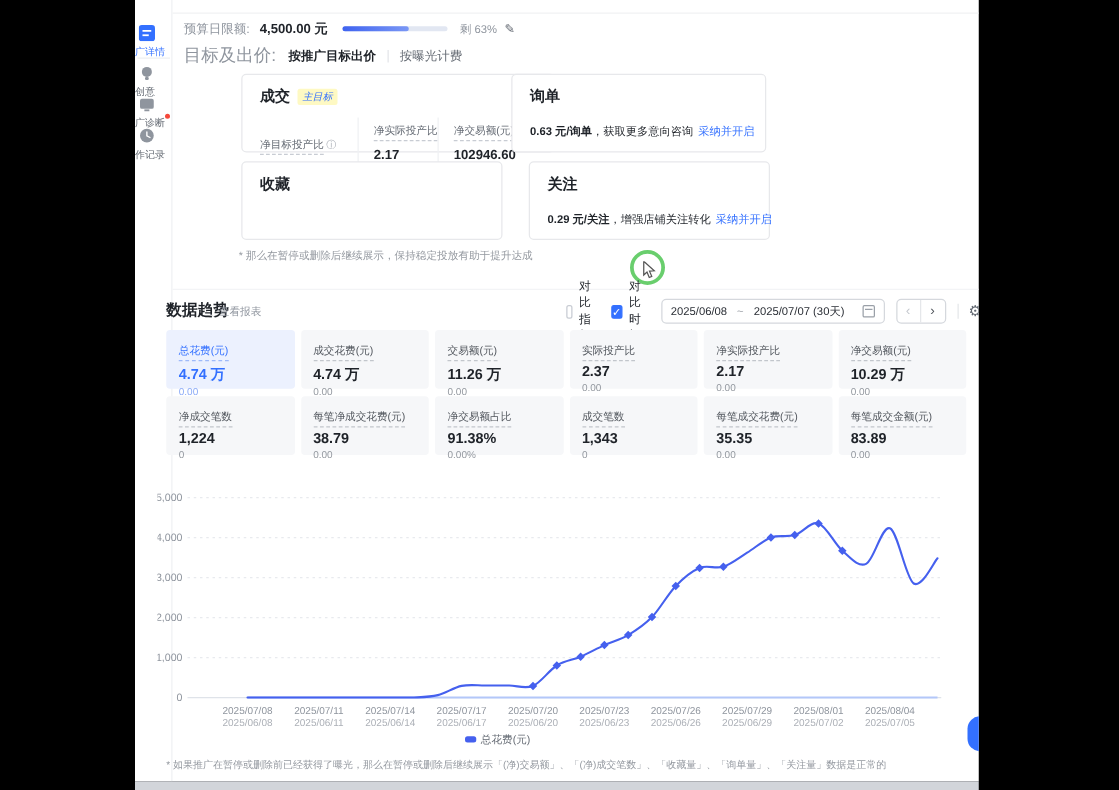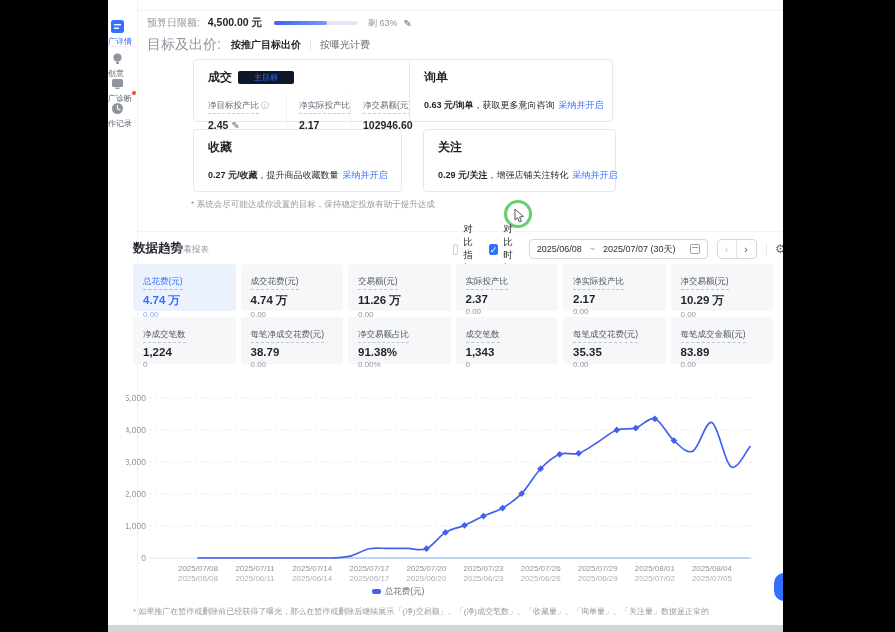--- a/index.html
+++ b/index.html
@@ -30,21 +30,21 @@
   .goal-row { position:absolute; left:39px; top:38px; height:14px; display:flex; align-items:center; }
   .goal-label { font-size:14px; color:#8f959e; margin-right:10px; }
   .goal-tab { font-size:10px; color:#646a73; cursor:pointer; }
   .goal-tab.active { color:#1f2329; font-weight:bold; }
   .tab-sep { width:1px; height:10px; background:#e3e5e9; margin:0 9px; }
 
   
   .gcard { position:absolute; border:1px solid #e7e8eb; border-radius:4px; background:#fff; padding:9px 14px; }
   .gcard-title-row { display:flex; align-items:center; }
   .gcard-title { font-size:12px; font-weight:bold; color:#1f2329; }
-  .gcard-badge { margin-left:6px; font-size:8px; color:#3370ff; background:#0f172a; border-radius:2px; padding:1px 16px; }
+  .gcard-badge { margin-left:6px; font-size:8px; color:#3370ff; background:#fef9c3; border-radius:2px; padding:1px 4px;font-style:italic; }
   .gcard-metrics { display:flex; margin-top:8px; }
   .gm-col { padding-right:10px; }
   .gm-col + .gm-col { border-left:1px solid #f0f1f3; padding-left:12px; }
   .gm-label { font-size:8.5px; color:#646a73; display:inline-block; border-bottom:1px dashed #c8ccd3; padding-bottom:1px; white-space:nowrap; }
   .gm-info { font-size:8px; color:#a6abb3; margin-left:2px; }
   .gm-value { font-size:10.5px; font-weight:bold; color:#1f2329; margin-top:5px; white-space:nowrap; }
   .gm-value .pencil { margin-left:3px; font-weight:normal; }
   .gcard-desc { margin-top:13px; font-size:9px; color:#1f2329; white-space:nowrap; }
   .gcard-desc b { font-weight:bold; }
   .adopt-link { color:#3370ff; cursor:pointer; margin-left:4px; text-decoration:none; font-size:9px; }
@@ -154,21 +154,21 @@
       <span class="tab-sep"></span>
       <span class="goal-tab">按曝光计费</span>
     </div>
 
     <div class="gcard" style="left:85px; top:59px; width:251px; height:63px;">
       <div class="gcard-title-row">
         <span class="gcard-title">成交</span>
         <span class="gcard-badge">主目标</span>
       </div>
       <div class="gcard-metrics">
-        <div class="gm-col" style="width:78px;">
+        <div class="gm-col" style="width:78px;margin-top:11px;">
           <span class="gm-label">净目标投产比</span><span class="gm-info">ⓘ</span>
           <div class="gm-value"><span>2.45</span><span class="pencil">✎</span></div>
         </div>
         <div class="gm-col" style="width:64px;">
           <span class="gm-label">净实际投产比</span>
           <div class="gm-value">2.17</div>
         </div>
         <div class="gm-col">
           <span class="gm-label">净交易额(元)</span>
           <div class="gm-value">102946.60</div>
@@ -180,31 +180,30 @@
       <div class="gcard-title-row">
           <span class="gcard-title">询单</span>
         </div>
       <div class="gcard-desc"><b>0.63 元/询单</b><span>，获取更多意向咨询</span><a class="adopt-link">采纳并开启</a></div>
     </div>
 
     <div class="gcard" style="left:85px; top:129px; width:209px; height:63px;">
       <div class="gcard-title-row">
           <span class="gcard-title">收藏</span>
         </div>
-      <div class="gcard-desc"><b>0.27 元/收藏</b><span>，提升商品收藏数量</span><a class="adopt-link">采纳并开启</a></div>
     </div>
 
     <div class="gcard" style="left:301px; top:129px; width:193px; height:63px;margin-left:14px;">
       <div class="gcard-title-row">
           <span class="gcard-title">关注</span>
         </div>
       <div class="gcard-desc"><b>0.29 元/关注</b><span>，增强店铺关注转化</span><a class="adopt-link">采纳并开启</a></div>
     </div>
 
-    <div class="goal-note">* 系统会尽可能达成你设置的目标，保持稳定投放有助于提升达成</div>
+    <div class="goal-note">* 那么在暂停或删除后继续展示，保持稳定投放有助于提升达成</div>
 
     <div class="click-ring"></div>
     <svg class="cursor-svg" width="12" height="14" viewBox="0 0 12 14">
       <path d="M1 0 L1 11 L3.6 8.6 L5.4 13 L7.4 12.1 L5.6 7.9 L9.4 7.6 Z" fill="#fff" stroke="#555" stroke-width="1"></path>
     </svg>
 
     <div class="section-divider"></div>
     <div class="trend-title">数据趋势</div>
     <div class="report-link">查看报表</div>
 

